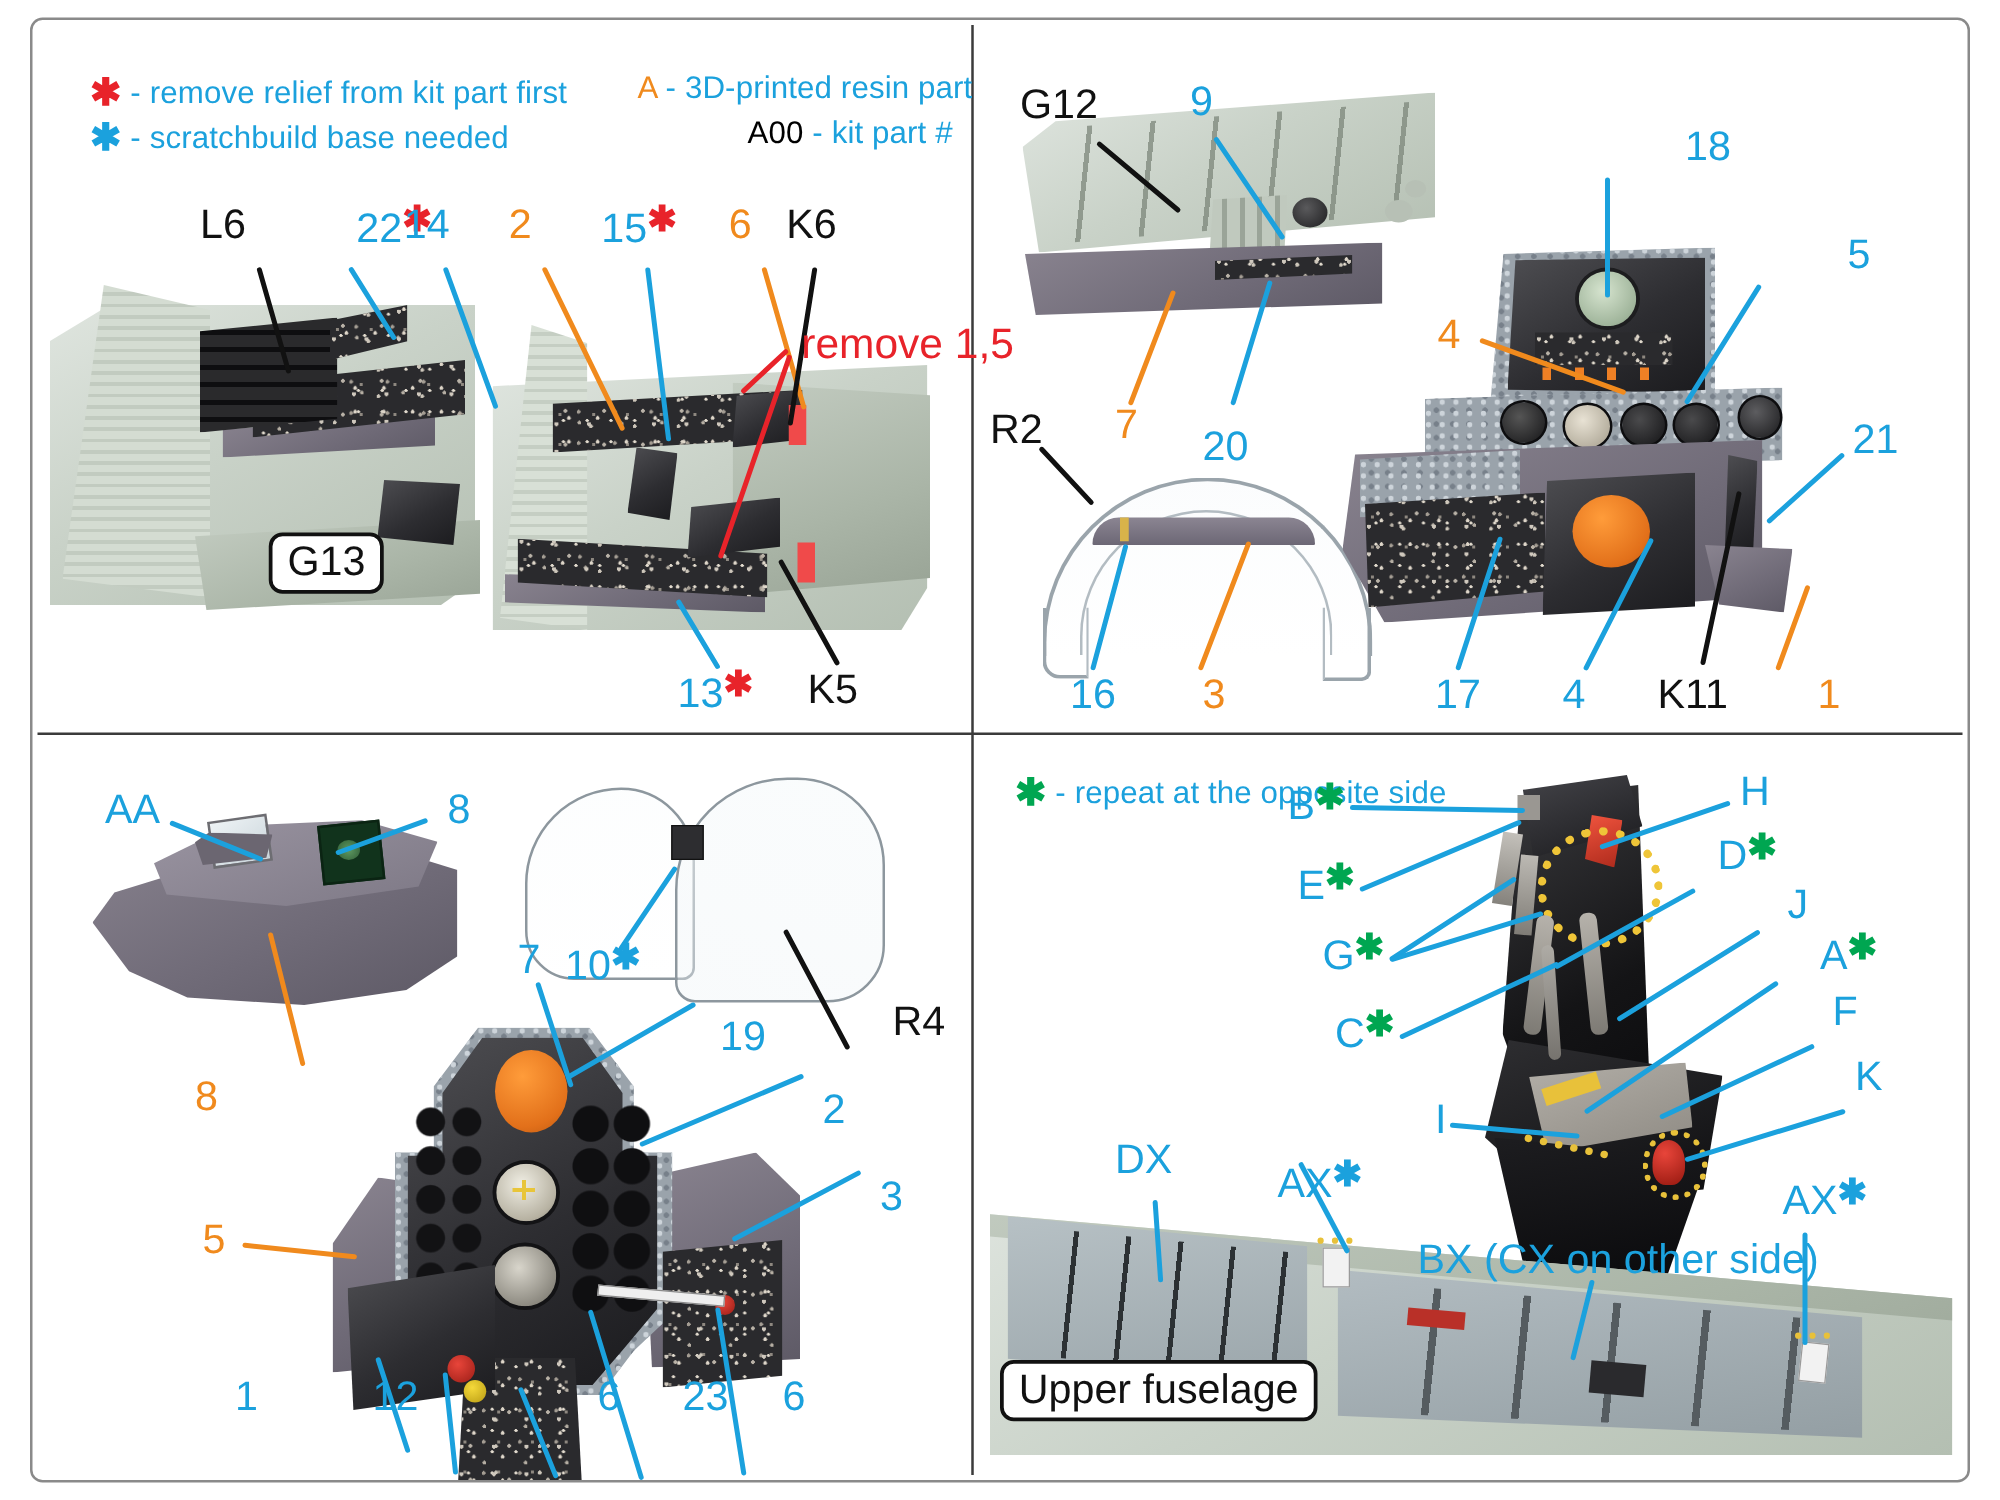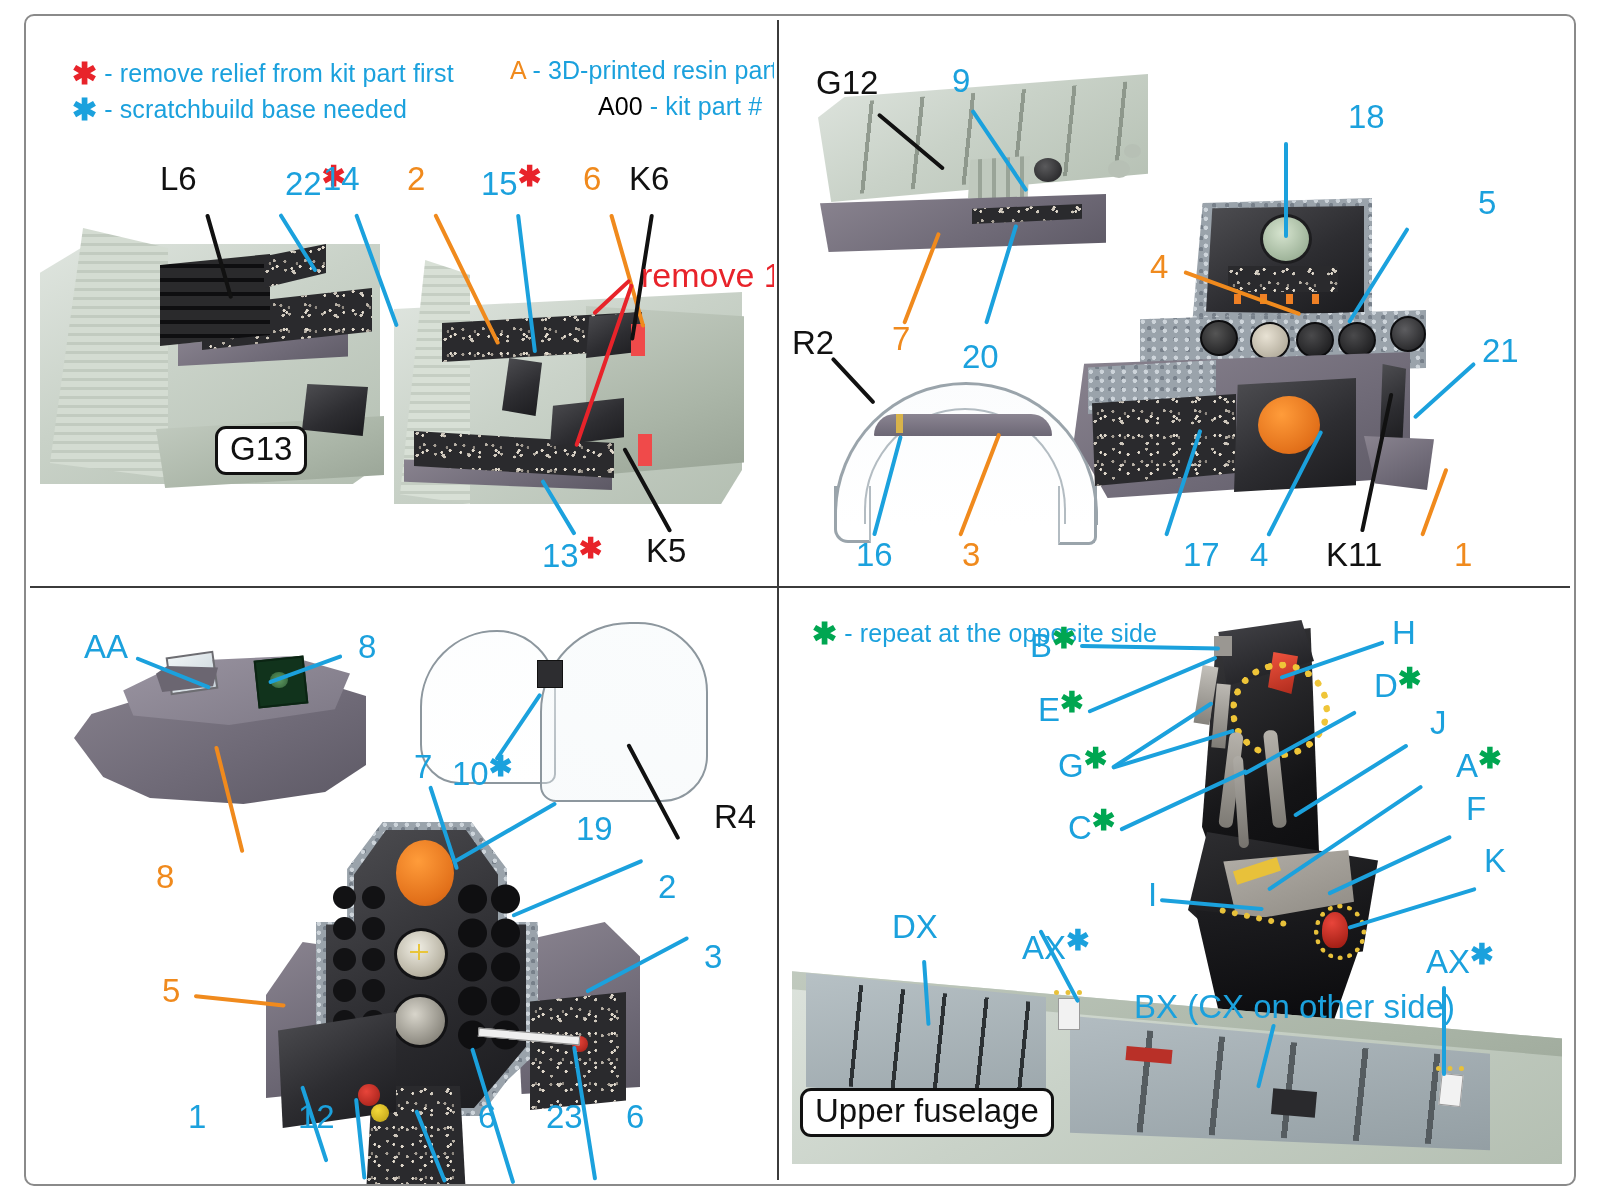--- a/index.html
+++ b/index.html
@@ -5,21 +5,21 @@
   html,body{margin:0;padding:0;background:#fff;}
   body{width:1600px;height:1200px;font-family:"Liberation Sans",sans-serif;overflow:hidden;}
   #sheet{position:relative;width:1600px;height:1200px;background:#fff;}
 
   .outer-frame{position:absolute;left:24px;top:14px;width:1552px;height:1172px;
     border:2px solid #8a8a8a;border-radius:10px;box-sizing:border-box;}
 
   .divider-v{position:absolute;background:#3b3b3b;width:2px;}
   .divider-h{position:absolute;background:#3b3b3b;height:2px;}
 
-  .panel{position:absolute;overflow:hidden;}
+  .panel{position:absolute;overflow:hidden;padding-left:39px;}
   #panel-tl{left:26px;top:16px;width:748px;height:566px;}
   #panel-tr{left:782px;top:16px;width:792px;height:566px;}
   #panel-bl{left:26px;top:592px;width:748px;height:592px;}
   #panel-br{left:782px;top:592px;width:792px;height:592px;}
 
   
   .legend-line{position:absolute;white-space:nowrap;font-size:25px;color:#1ba1dd;letter-spacing:.1px;}
   .legend-line .ast{font-size:30px;font-weight:bold;vertical-align:-2px;}
   .ast-red{color:#e8232a;}
   .ast-cyan{color:#1ba1dd;}
@@ -225,21 +225,21 @@
     <div class="lbl c-black" style="left:34px;top:50px;"><span>G12</span></div>
     <div class="lbl c-cyan" style="left:170px;top:48px;"><span>9</span></div>
     <div class="lbl c-cyan" style="left:566px;top:84px;"><span>18</span></div>
     <div class="lbl c-cyan" style="left:696px;top:170px;"><span>5</span></div>
     <div class="lbl c-orange" style="left:368px;top:234px;"><span>4</span></div>
     <div class="lbl c-orange" style="left:110px;top:306px;"><span>7</span></div>
     <div class="lbl c-cyan" style="left:180px;top:324px;"><span>20</span></div>
     <div class="lbl c-black" style="left:10px;top:310px;"><span>R2</span></div>
     <div class="lbl c-cyan" style="left:74px;top:522px;"><span>16</span></div>
     <div class="lbl c-orange" style="left:180px;top:522px;"><span>3</span></div>
-    <div class="lbl c-cyan" style="left:366px;top:522px;margin-left:35px;"><span>17</span></div>
+    <div class="lbl c-cyan" style="left:366px;top:522px;"><span>17</span></div>
     <div class="lbl c-cyan" style="left:468px;top:522px;"><span>4</span></div>
     <div class="lbl c-black" style="left:544px;top:522px;"><span>K11</span></div>
     <div class="lbl c-orange" style="left:672px;top:522px;"><span>1</span></div>
     <div class="lbl c-cyan" style="left:700px;top:318px;"><span>21</span></div>
   </div>
 
   <div class="panel" id="panel-bl">
 
     <div class="art grey-res" style="left:48px;top:62px;width:292px;height:150px;
          clip-path:polygon(0% 56%,6% 40%,26% 28%,52% 18%,80% 16%,100% 28%,100% 74%,86% 92%,58% 100%,26% 96%,10% 82%);"></div>

